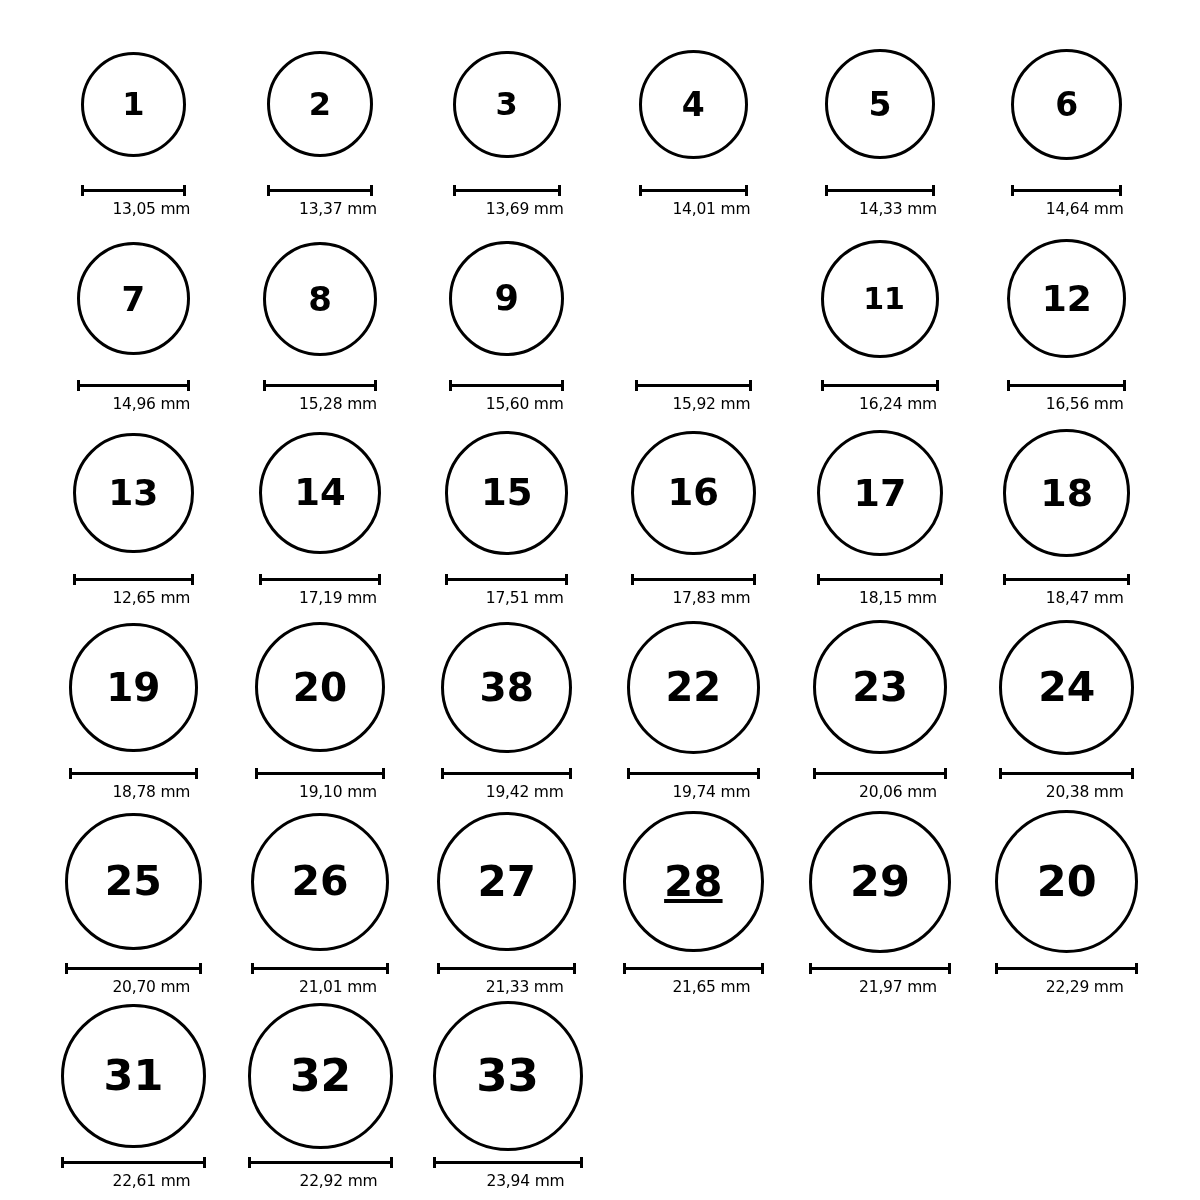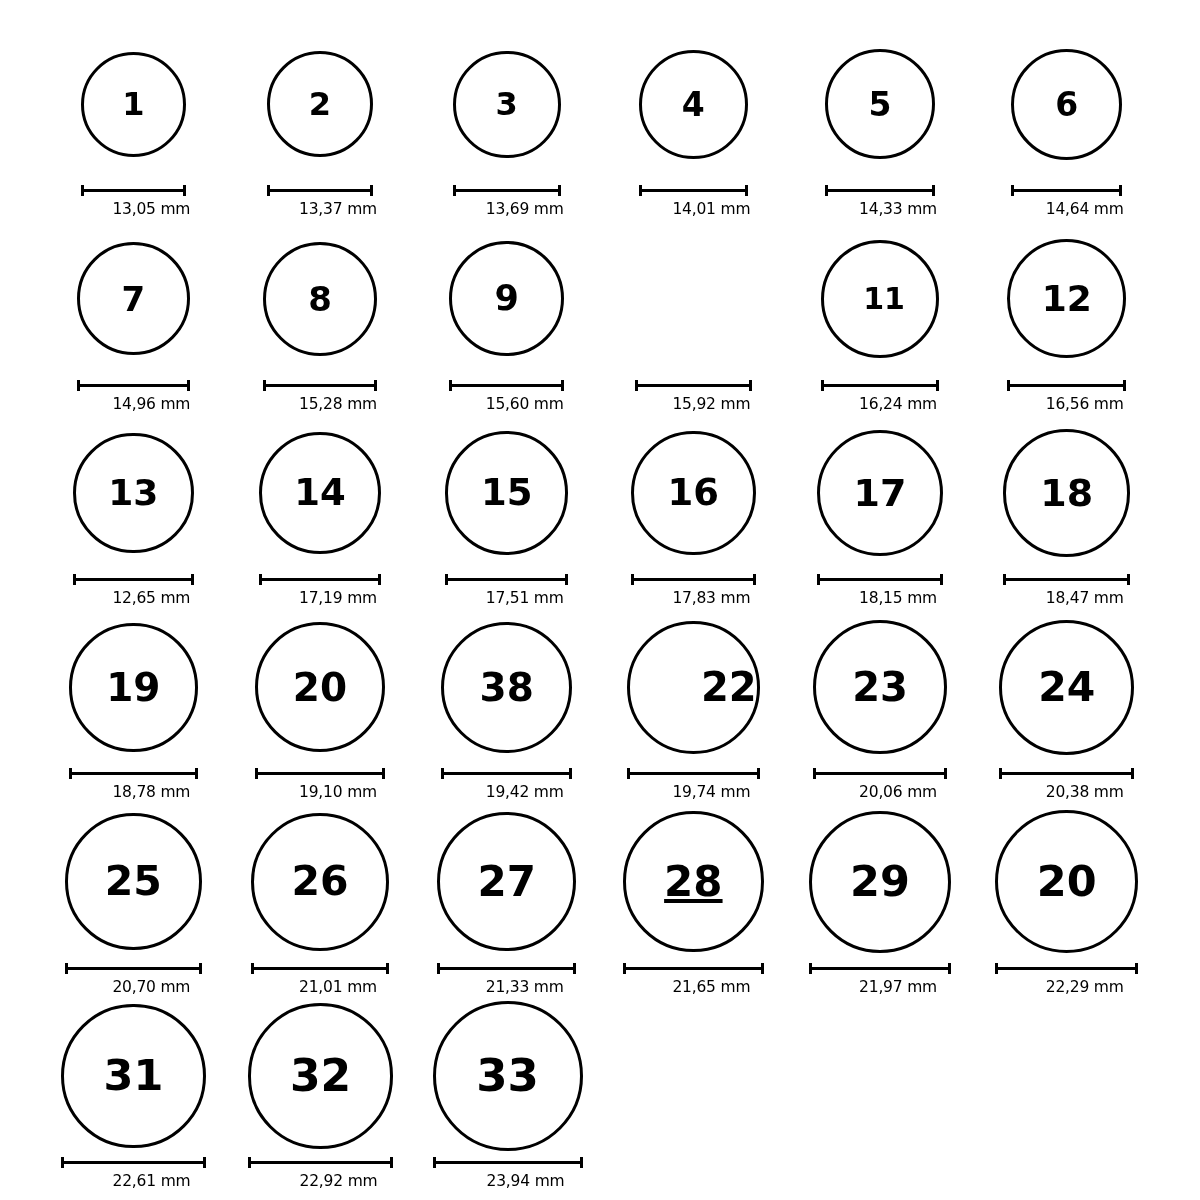--- a/index.html
+++ b/index.html
@@ -363,21 +363,21 @@
         </div>
         <div class="bar" style="width: 131.322px;">
           <div class="line"></div>
           <div class="tick left"></div>
           <div class="tick right"></div>
         </div>
         <div class="label">19,42 mm</div>
       </div>
       <div class="cell">
         <div class="circle-wrap">
-          <div class="circle" style="width: 132.645px; height: 132.645px; justify-content: flex-end;">
+          <div class="circle" style="width: 132.645px; height: 132.645px;">
             <span style="font-size: 40px;">22</span>
           </div>
         </div>
         <div class="bar" style="width: 132.645px;">
           <div class="line"></div>
           <div class="tick left"></div>
           <div class="tick right"></div>
         </div>
         <div class="label">19,74 mm</div>
       </div>

